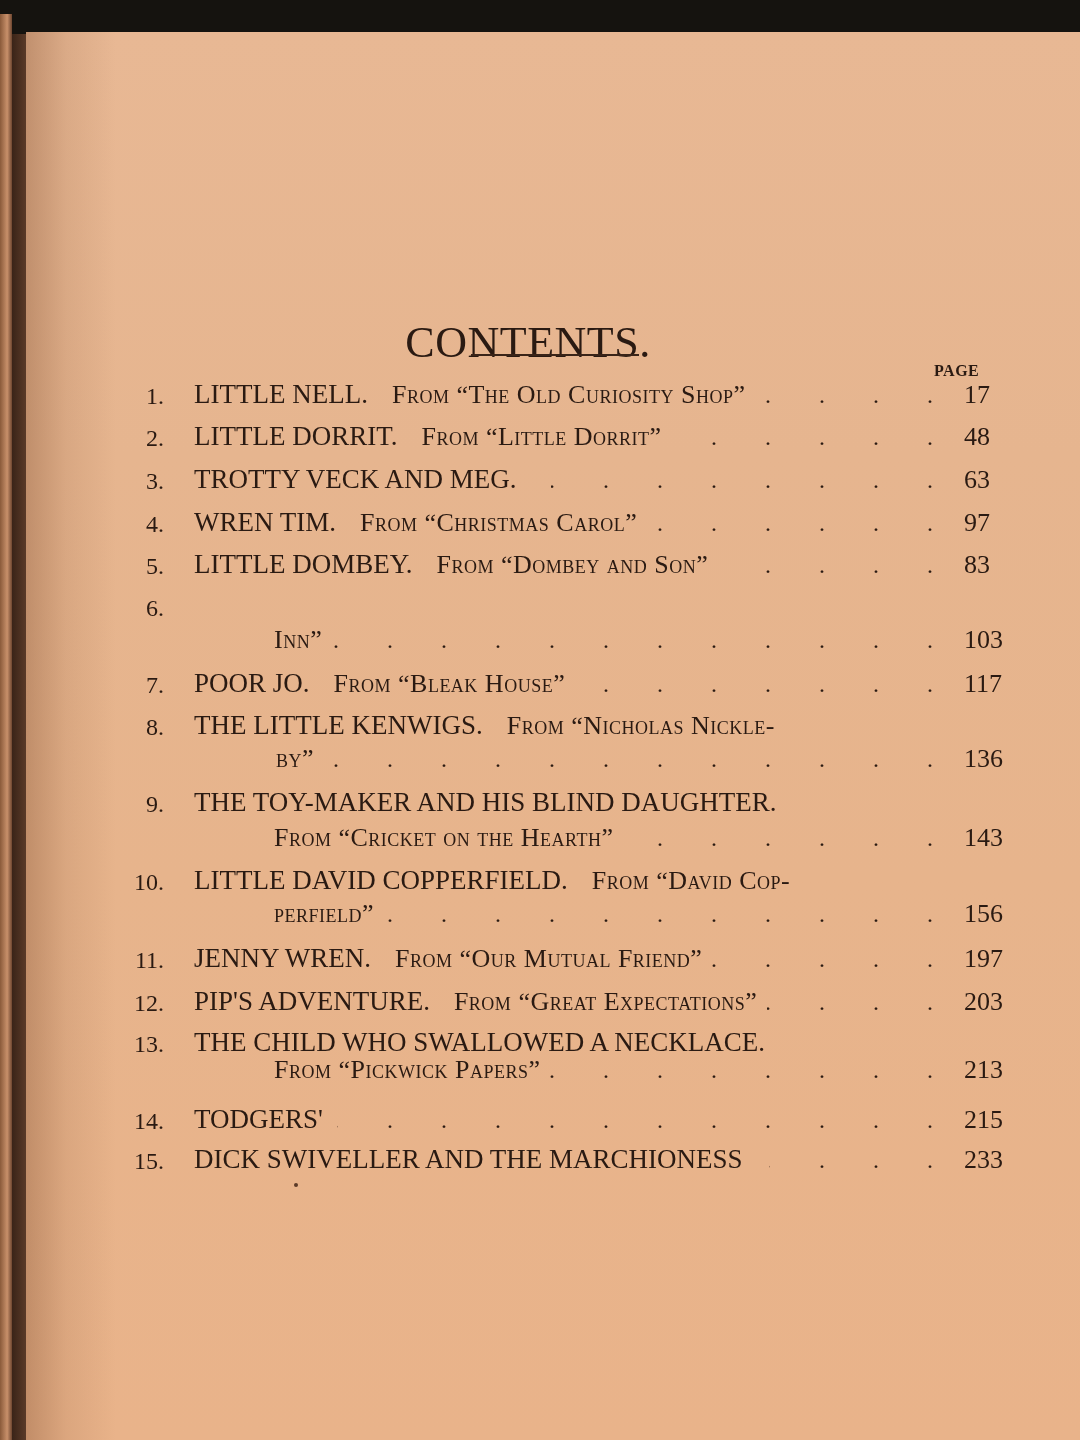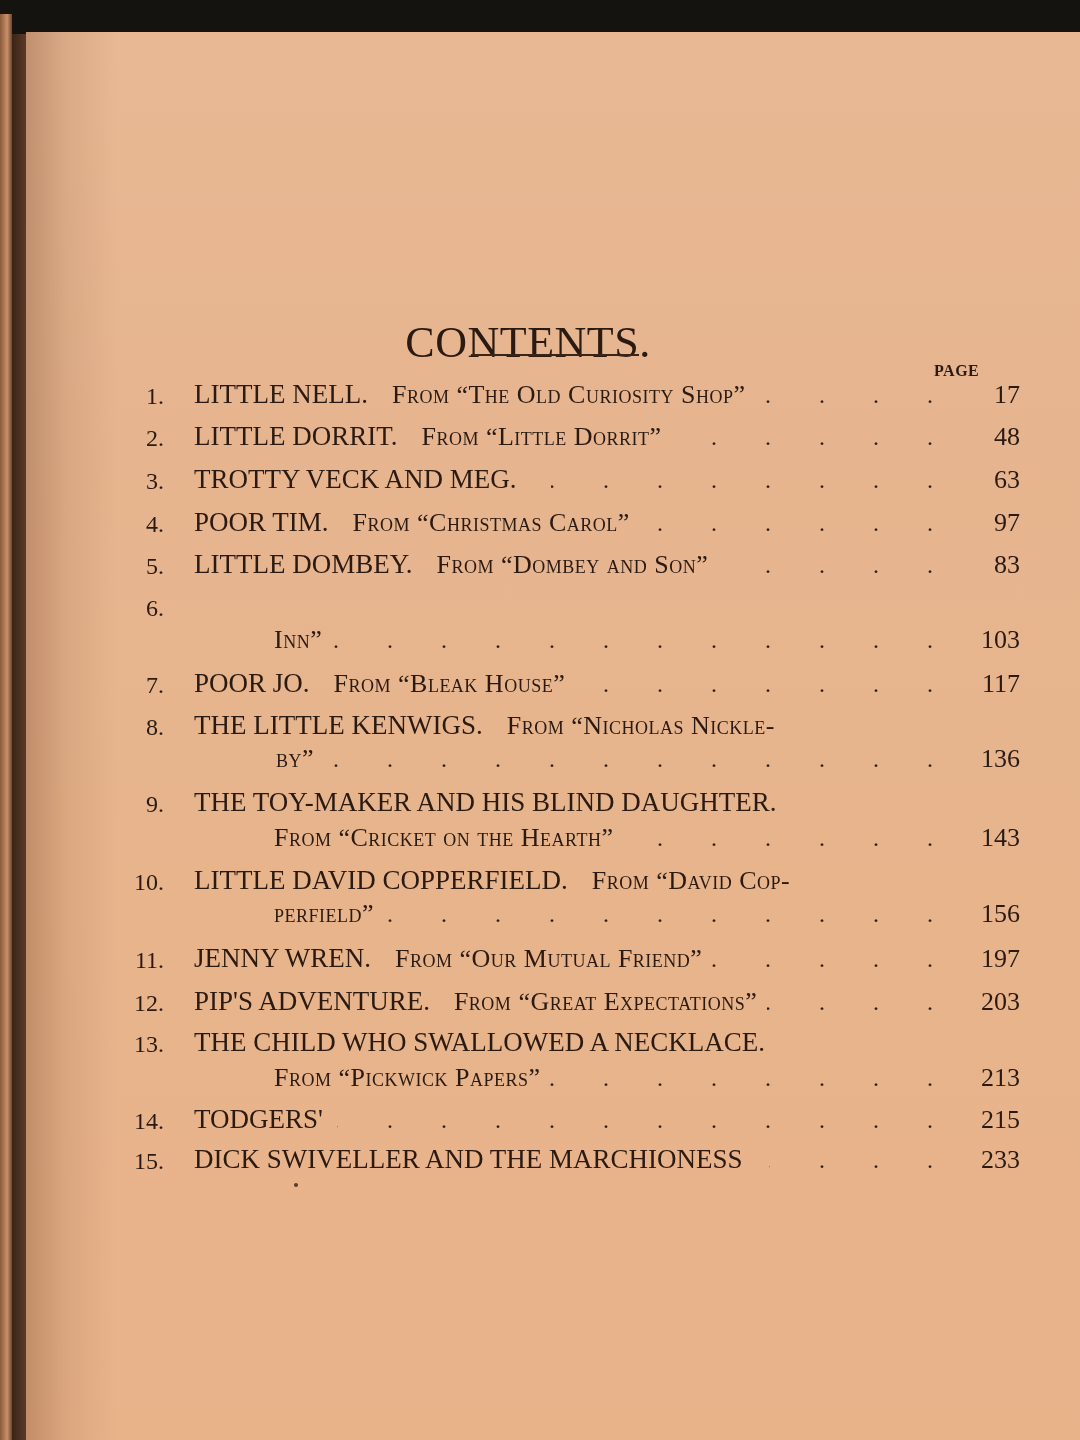--- a/index.html
+++ b/index.html
@@ -53,21 +53,21 @@
   }
   .line.cont { left: 174px; }
   .title-text { margin-right: 24px; }
   .src { font-variant: small-caps; font-size: 26px; letter-spacing: 0.5px; }
   .leader {
     flex: 1; overflow: hidden; margin: 0 10px;
     letter-spacing: 21px; color: #2a1a12; font-size: 24px;
     text-align: right; direction: rtl;
   }
   .pg {
-    width: 56px; text-align: right; font-size: 26px; font-variant: oldstyle-nums;
+    width: 56px; font-size: 26px; font-variant: oldstyle-nums;
   }
   .stray-dot {
     position: absolute; left: 294px; top: 1183px; width: 4px; height: 4px;
     border-radius: 50%; background: #5a3a28;
   }
 </style>
 </head>
 <body>
 
 <div class="top-dark"></div>
@@ -105,21 +105,21 @@
   <div class="line">
     <span class="title-text">TROTTY VECK AND MEG.</span>
     <span class="leader">. . . . . . . . . . . . . . . . . . . . . . . . . . . . . . . . . . . . . .</span>
     <span class="pg">63</span>
   </div>
 </div>
 
 <div class="entry" style="top:504px">
   <span class="num">4.</span>
   <div class="line">
-    <span class="title-text">POOR TIM.</span>
+    <span class="title-text">WREN TIM.</span>
     <span class="src">From “Christmas Carol”</span>
     <span class="leader">. . . . . . . . . . . . . . . . . . . . . . . . . . . . . . . . . . . . . .</span>
     <span class="pg">97</span>
   </div>
 </div>
 
 <div class="entry" style="top:546px">
   <span class="num">5.</span>
   <div class="line">
     <span class="title-text">LITTLE DOMBEY.</span>
@@ -206,21 +206,21 @@
     <span class="leader">. . . . . . . . . . . . . . . . . . . . . . . . . . . . . . . . . . . . . .</span>
     <span class="pg">203</span>
   </div>
 </div>
 
 <div class="entry" style="top:1024px; height:80px">
   <span class="num">13.</span>
   <div class="line">
     <span class="title-text">THE CHILD WHO SWALLOWED A NECKLACE.</span>
   </div>
-  <div class="line cont" style="top:36px">
+  <div class="line cont" style="top:28px">
     <span class="src">From “Pickwick Papers”</span>
     <span class="leader">. . . . . . . . . . . . . . . . . . . . . . . . . . . . . . . . . . . . . .</span>
     <span class="pg">213</span>
   </div>
 </div>
 
 <div class="entry" style="top:1101px">
   <span class="num">14.</span>
   <div class="line">
     <span class="title-text" style="margin-right:4px">TODGERS'</span>

